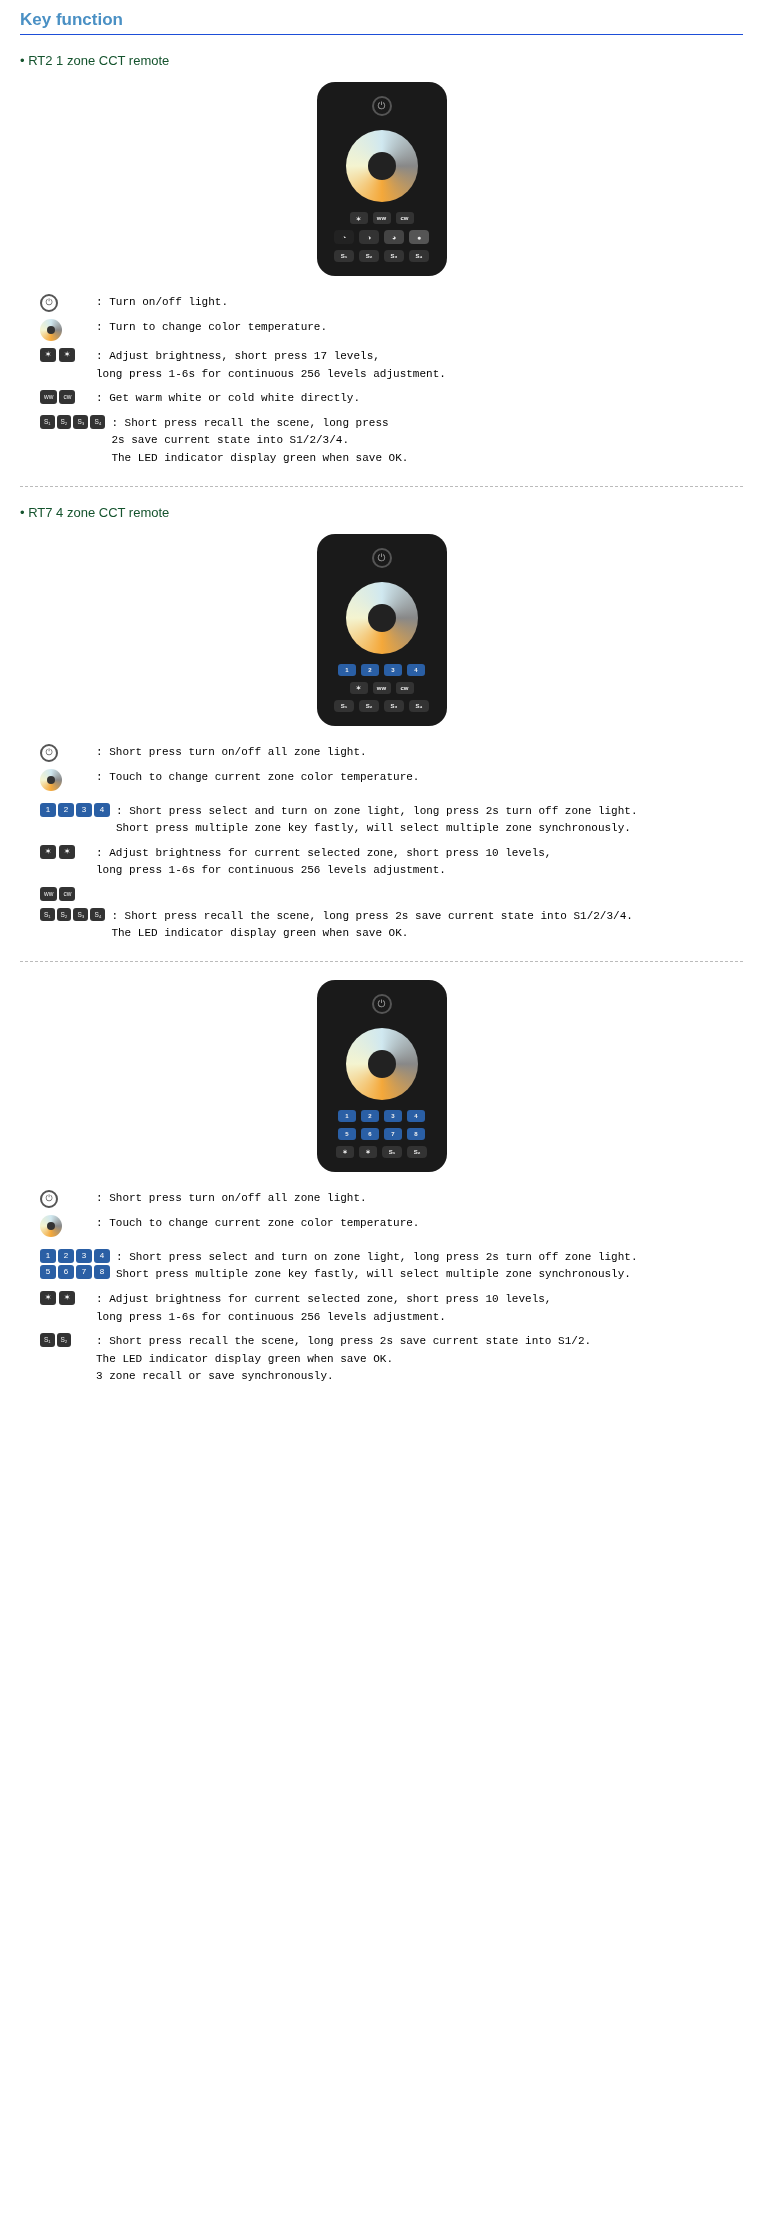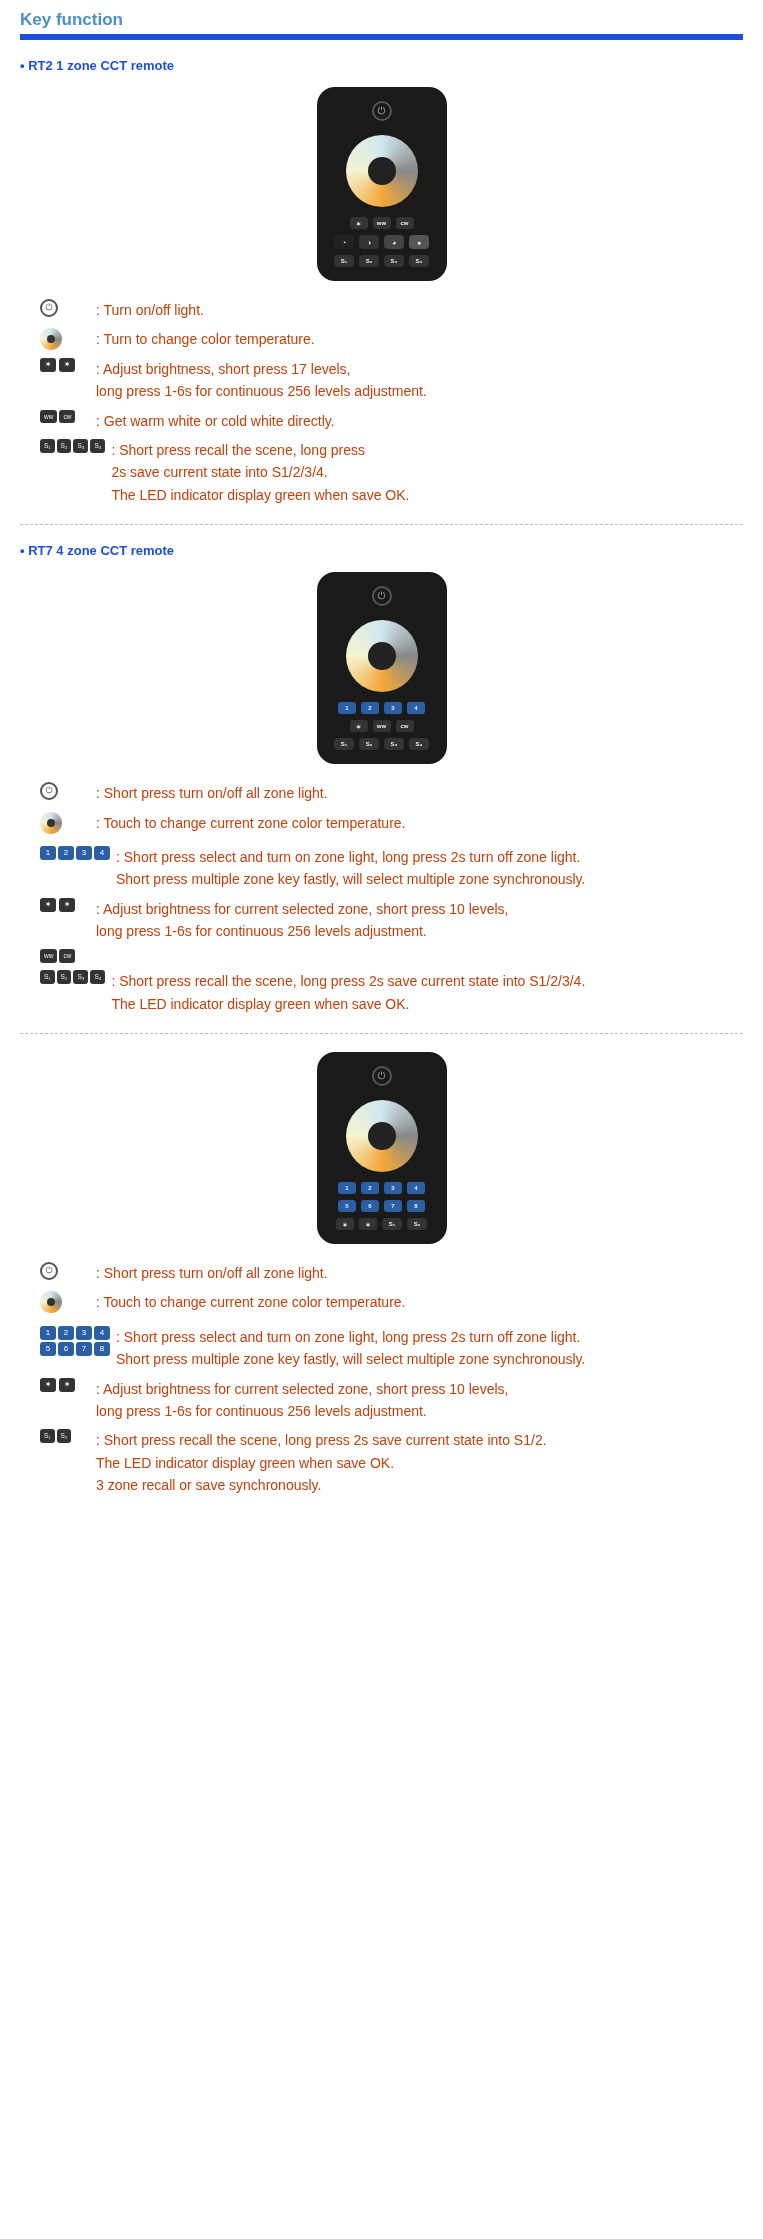--- a/index.html
+++ b/index.html
@@ -9,29 +9,29 @@
       color: #333;
       width: 763px;
       min-height: 2239px;
       padding: 10px 20px;
       font-size: 13px;
     }
     h1 {
       color: #4a90c4;
       font-size: 17px;
       font-weight: bold;
-      border-bottom: 6px solid #1d4ed8;
+      border-bottom: 1px solid #1d4ed8;
       padding-bottom: 4px;
       margin-bottom: 18px;
     }
     .section-title {
       font-size: 13px;
-      font-weight: bold;
+      font-weight: normal;
       margin-bottom: 14px;
-      color: #1d4ed8;
+      color: #14532d;
     }
     .section-title::before {
       content: "• ";
     }
     .remote-wrapper {
       display: flex;
       justify-content: center;
       margin-bottom: 18px;
     }
     
@@ -144,23 +144,24 @@
       align-items: center;
       justify-content: center;
     }
     .icon-wheel-inner {
       width: 8px;
       height: 8px;
       border-radius: 50%;
       background: #333;
     }
     .key-desc {
-      color: #c2410c;
-      font-size: 14px;
+      color: #000000;
+      font-size: 11px;
       line-height: 1.6;
+      font-family: Liberation Mono, monospace;
     }
     .divider {
       border: none;
       border-top: 1px dashed #bbb;
       margin: 18px 0;
     }
     .bright-icons {
       display: flex;
       gap: 3px;
     }

